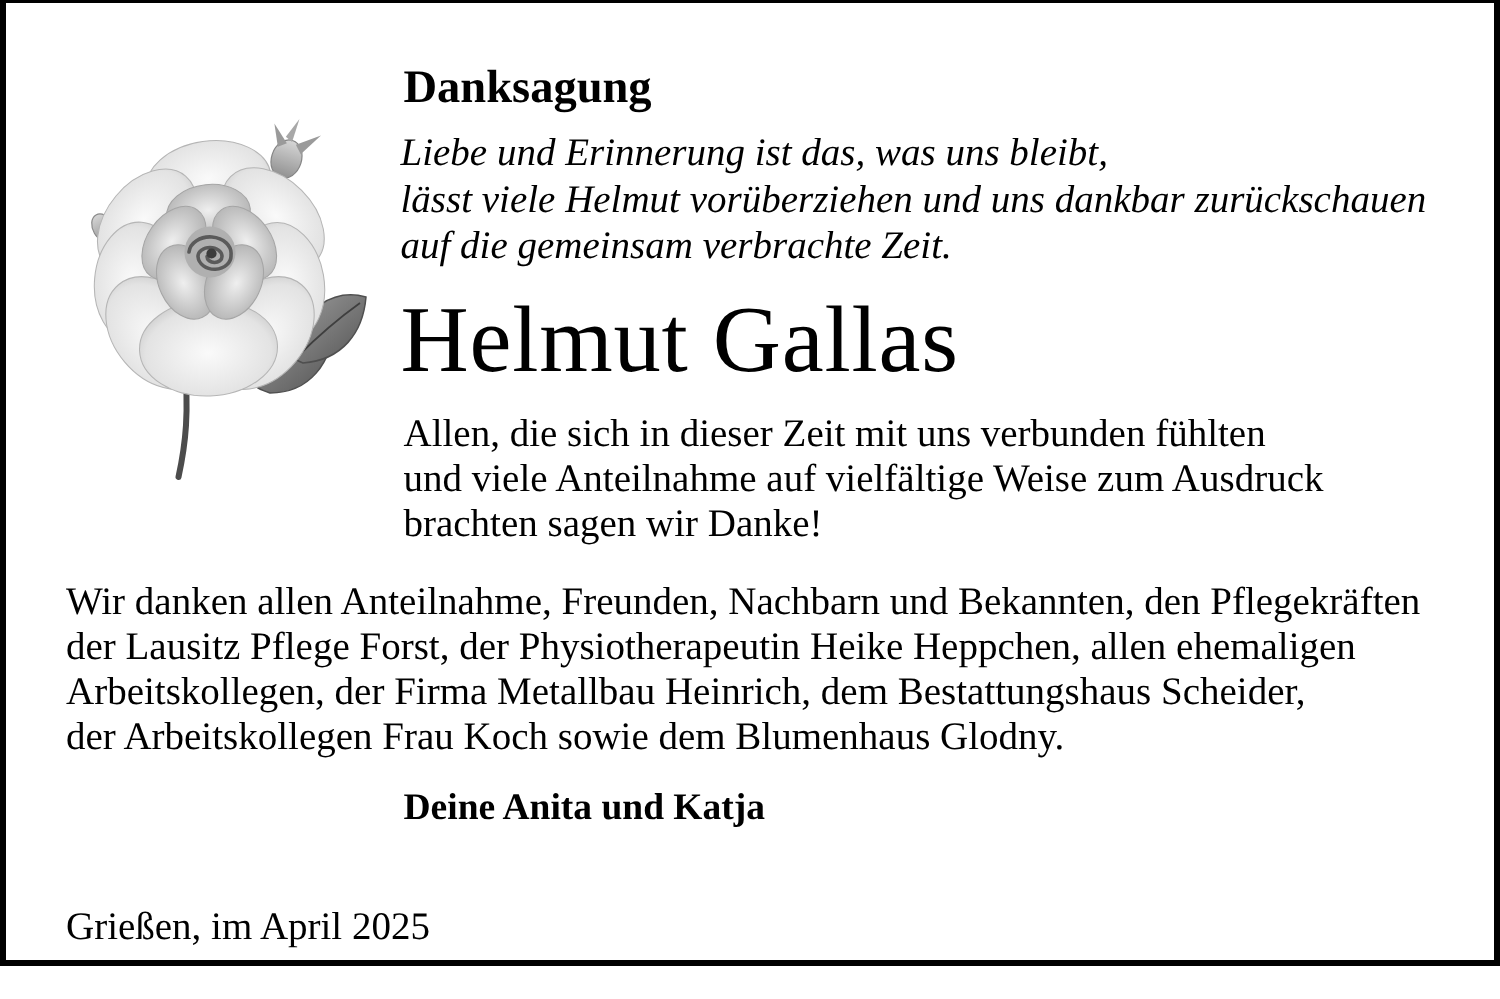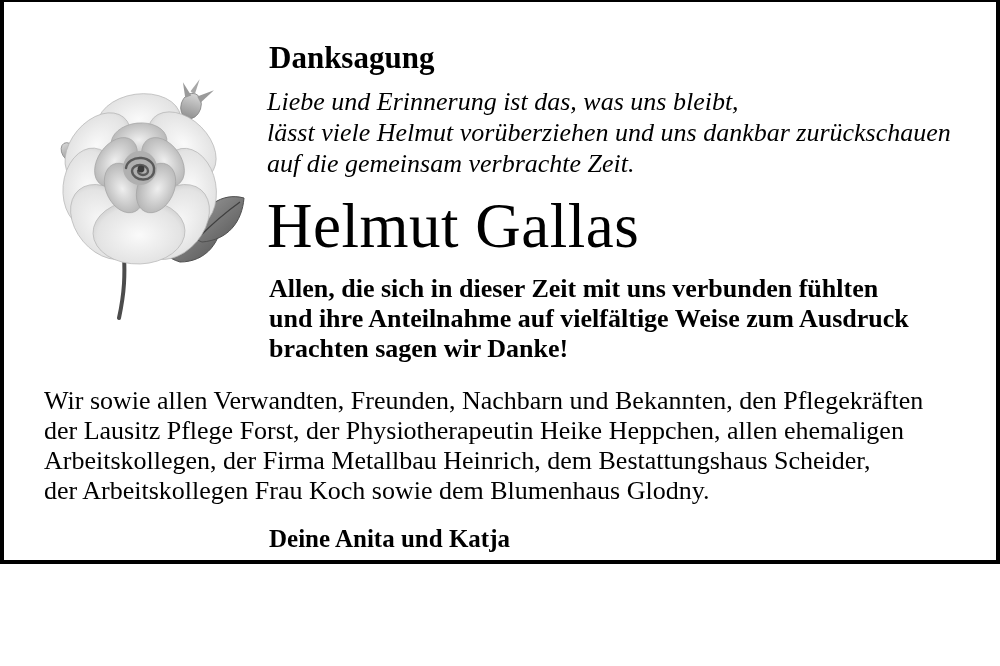--- a/index.html
+++ b/index.html
@@ -2,21 +2,21 @@
 <html><head>
 <meta charset="utf-8">
 <style>
   * { margin: 0; padding: 0; box-sizing: border-box; }
   html, body { background: #ffffff; }
   body { font-family: "Liberation Serif", serif; color: #000; }
 
   .page {
     position: relative;
     width: 1000px;
-    height: 564px;
+    height: 644px;
     background: #ffffff;
     border-top: 2px solid #000;
     border-left: 4px solid #000;
     border-right: 4px solid #000;
     border-bottom: 4px solid #000;
     overflow: hidden;
   }
 
   .abs { position: absolute; white-space: nowrap; }
 
@@ -35,21 +35,20 @@
     left: 263px; top: 193px;
     font-size: 63px; font-weight: normal;
     letter-spacing: 0.5px;
     line-height: 1;
   }
 
   .intro {
     left: 265px; top: 272px;
     font-size: 26px;
     line-height: 30px;
-    font-weight: bold;
   }
 
   .wide-thanks {
     left: 40px; top: 384px;
     font-size: 26px;
     line-height: 30px;
   }
 
   .closing {
     left: 265px; top: 522px;
@@ -143,26 +142,26 @@
   <div class="abs poem">
     <div>Liebe und Erinnerung ist das, was uns bleibt,</div>
     <div>lässt viele Helmut vorüberziehen und uns dankbar zurückschauen</div>
     <div>auf die gemeinsam verbrachte Zeit.</div>
   </div>
 
   <div class="abs deceased-name">Helmut Gallas</div>
 
   <div class="abs intro">
     <div>Allen, die sich in dieser Zeit mit uns verbunden fühlten</div>
-    <div>und ihre Anteilnahme auf vielfältige Weise zum Ausdruck</div>
+    <div>und viele Anteilnahme auf vielfältige Weise zum Ausdruck</div>
     <div>brachten sagen wir Danke!</div>
   </div>
 
   <div class="abs wide-thanks">
-    <div>Wir sowie allen Verwandten, Freunden, Nachbarn und Bekannten, den Pflegekräften</div>
+    <div>Wir danken allen Anteilnahme, Freunden, Nachbarn und Bekannten, den Pflegekräften</div>
     <div>der Lausitz Pflege Forst, der Physiotherapeutin Heike Heppchen, allen ehemaligen</div>
     <div>Arbeitskollegen, der Firma Metallbau Heinrich, dem Bestattungshaus Scheider,</div>
     <div>der Arbeitskollegen Frau Koch sowie dem Blumenhaus Glodny.</div>
   </div>
 
   <div class="abs closing">
     <div class="family">Deine Anita und Katja</div>
   </div>
 
   <div class="abs place-date">Grießen, im April 2025</div>

